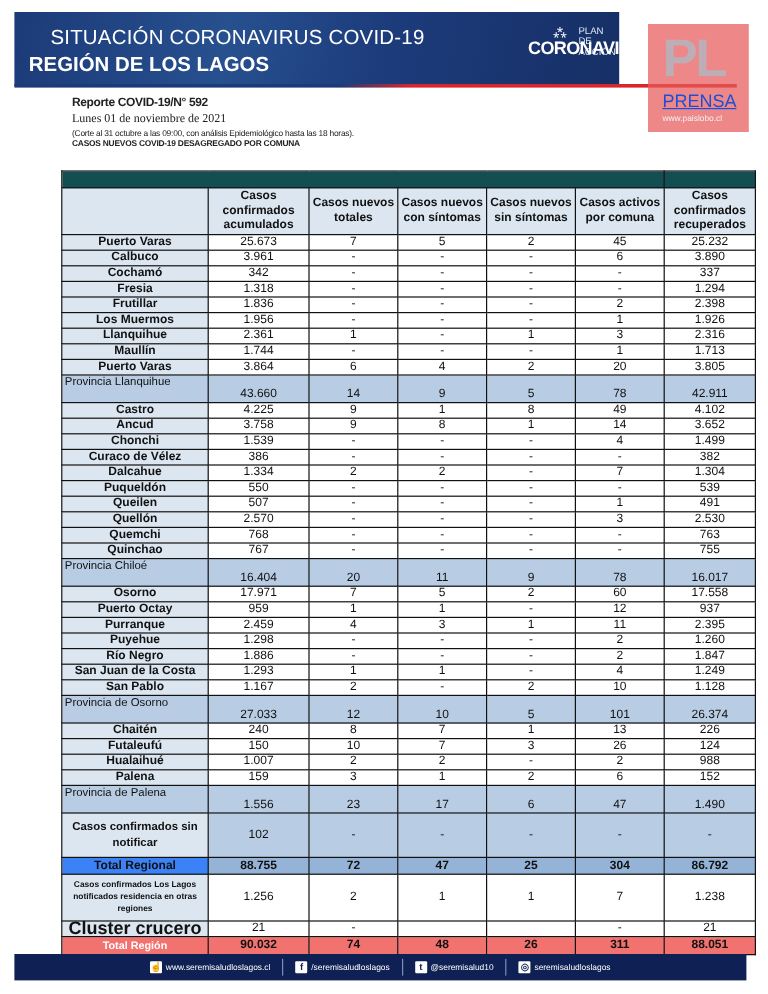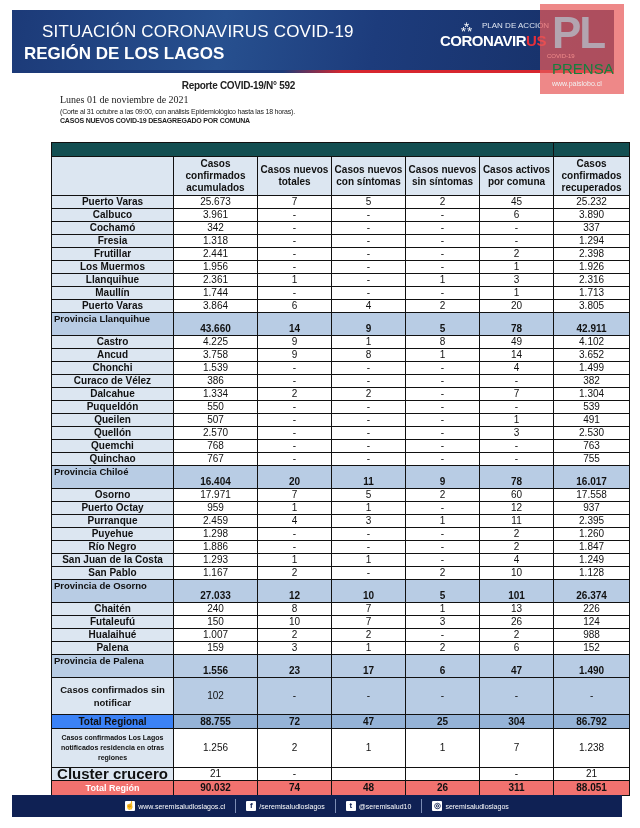--- a/index.html
+++ b/index.html
@@ -1,68 +1,68 @@
 <!DOCTYPE html>
 <html><head>
 <meta charset="utf-8">
 <style>
   html, body { margin: 0; padding: 0; }
   body {
     width: 640px; height: 828px; background: #ffffff; position: relative; overflow: hidden;
     font-family: "Liberation Sans", sans-serif;
   }
   .banner {
-    position: absolute; left: 12px; top: 10px; width: 602px; height: 62px;
+    position: absolute; left: 12px; top: 10px; width: 504px; height: 62px;
     background: linear-gradient(100deg, #1c3a78 0%, #27508f 35%, #1d3c7c 60%, #162f66 100%);
     overflow: hidden;
   }
   .banner-stripe {
     position: absolute; left: 12px; top: 70px; width: 602px; height: 3px;
     background: linear-gradient(90deg, #1c3a78 0%, #1c3a78 45%, #d7262e 55%, #d7262e 100%);
   }
   .banner-title1 {
     position: absolute; left: 30px; top: 12px; color: #fff; font-size: 17px; letter-spacing: 0.2px;
   }
   .banner-title2 {
     position: absolute; left: 12px; top: 34px; color: #fff; font-size: 17px; font-weight: bold;
   }
   .plan-label { position: absolute; left: 470px; top: 11px; color: #dfe6f2; font-size: 8px; }
   .plan-dots { position: absolute; left: 449px; top: 9px; color: #fff; font-size: 10px; }
   .corona-logo { position: absolute; left: 428px; top: 22px; color: #fff; font-size: 15px; font-weight: bold; letter-spacing: -0.5px; }
   .corona-logo .us { color: #e5303a; }
   .covid-small { position: absolute; left: 535px; top: 43px; color: #fff; font-size: 6px; }
   .watermark {
-    position: absolute; left: 540px; top: 4px; width: 84px; height: 90px;
+    position: absolute; left: 540px; top: 20px; width: 84px; height: 90px;
     background: rgba(232,90,90,0.72);
   }
   .wm-pl { position: absolute; left: 12px; top: 4px; font-size: 44px; font-weight: bold; color: rgba(180,180,190,0.85); letter-spacing: -2px; }
-  .wm-prensa { position: absolute; left: 12px; top: 56px; font-size: 15px; color: #15803d; }
+  .wm-prensa { position: absolute; left: 12px; top: 56px; font-size: 15px; color: #1d4ed8; text-decoration: underline; }
   .wm-url { position: absolute; left: 12px; top: 76px; font-size: 7px; color: #f2f2f2; }
 
   .report-info { position: absolute; left: 60px; top: 80px; }
-  .report-no { font-size: 10px; font-weight: bold; color: #222; letter-spacing: -0.3px; text-align: right; }
+  .report-no { font-size: 10px; font-weight: bold; color: #222; letter-spacing: -0.3px; }
   .report-date { font-size: 10px; color: #222; margin-top: 3px; font-family: Liberation Serif, serif; }
   .report-note { font-size: 7px; color: #222; margin-top: 3px; letter-spacing: -0.2px; }
   .report-sub { font-size: 7px; font-weight: bold; color: #222; margin-top: 2px; letter-spacing: -0.2px; }
 
   table.data {
     position: absolute; left: 51px; top: 142px; width: 562px;
     border-collapse: collapse; table-layout: fixed;
     font-family: "Liberation Sans", sans-serif;
   }
   table.data td, table.data th {
     border: 1px solid #111; padding: 0; text-align: center; color: #111; font-size: 10px;
     line-height: 12px;
   }
   .teal-row td { background: #134f52; height: 13px; }
   .head-row th { background: #dce6f1; font-weight: bold; font-size: 10px; line-height: 11px; height: 38px; }
   .head-row th.blank { background: #dce6f1; }
   td.name { background: #dce6f1; font-weight: bold; font-size: 10px; }
   .commune-row td { height: 12px; }
-  .prov-row td { background: #b8cce4; font-weight: bold; font-size: 11px; height: 22px; vertical-align: bottom; }
+  .prov-row td { background: #b8cce4; font-weight: normal; font-size: 11px; height: 22px; vertical-align: bottom; }
   .prov-row td.name { font-size: 9.5px; vertical-align: top; text-align: left; padding-left: 2px; background: #b8cce4; }
   .sin-row td { background: #b8cce4; height: 36px; font-size: 10px; }
   .sin-row td.name { background: #dce6f1; font-size: 9.5px; line-height: 13px; }
   .total-row td { background: #95b3d7; font-weight: bold; font-size: 11px; height: 13px; }
   .total-row td.name { background: #3b82f6; }
   .other-row td { height: 38px; background: #fff; }
   .other-row td.name { background: #dce6f1; font-size: 7px; line-height: 10px; font-weight: bold; }
   .cluster-row td { height: 12px; background: #fff; }
   .cluster-row td.name { background: #dce6f1; font-size: 15px; }
   .region-row td { background: #f2726f; font-weight: bold; font-size: 12px; height: 14px; }
@@ -160,21 +160,21 @@
         <td class="name">Fresia</td>
         <td>1.318</td>
         <td>-</td>
         <td>-</td>
         <td>-</td>
         <td>-</td>
         <td>1.294</td>
       </tr>
       <tr class="commune-row">
         <td class="name">Frutillar</td>
-        <td>2.441</td>
+        <td>1.836</td>
         <td>-</td>
         <td>-</td>
         <td>-</td>
         <td>2</td>
         <td>2.398</td>
       </tr>
       <tr class="commune-row">
         <td class="name">Los Muermos</td>
         <td>1.956</td>
         <td>-</td>

